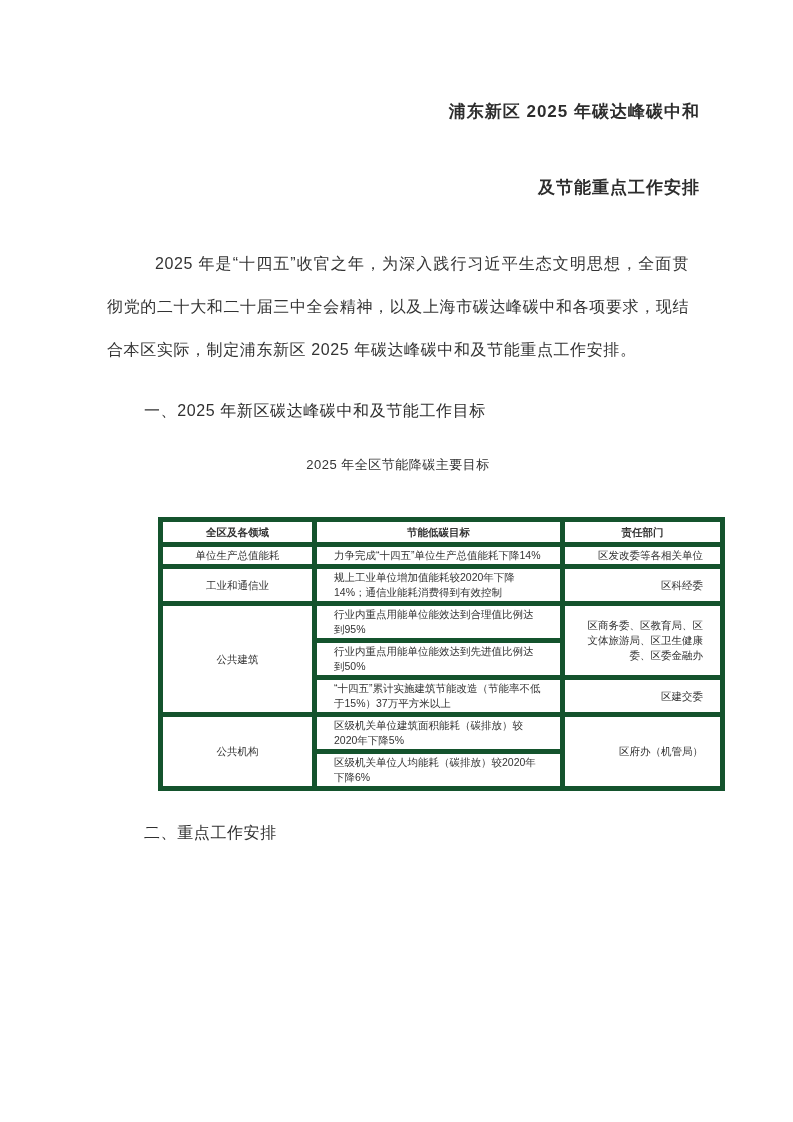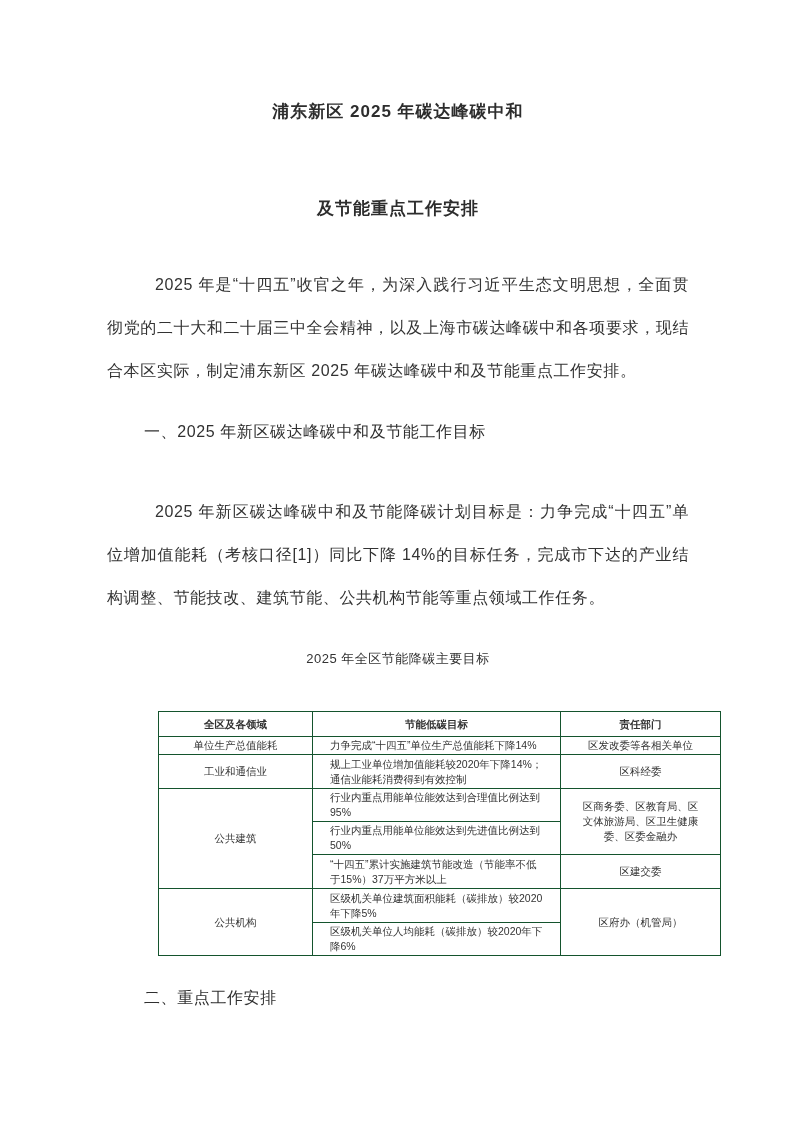--- a/index.html
+++ b/index.html
@@ -7,24 +7,24 @@
     position:relative;
     width:793px; height:1122px;
     background:#ffffff;
     box-sizing:border-box;
     padding:98px 93px 0 96px;
     font-family:"Liberation Sans", sans-serif;
     color:#333333;
     overflow:hidden;
   }
   .doc-title {
-    font-size:17px; font-weight:700; text-align:center;
+    font-size:17px; font-weight:700; text-align:right;
     line-height:28px; color:#2d2d2d; letter-spacing:1px;
   }
-  .doc-title-2 { margin-top:69px; }
+  .doc-title-2 { margin-top:48px; }
   .body-para {
     margin:11px; font-size:16px; line-height:43px;
     text-align:justify; text-indent:48px;
     letter-spacing:0.6px; color:#333333;
   }
   .para-1 { margin-top:40px; }
   .para-2 { margin-top:44px; }
   .sec-heading {
     margin:0; font-size:16px; line-height:28px;
     text-indent:48px; letter-spacing:0.6px; color:#303030;
@@ -35,49 +35,48 @@
   .table-caption {
     margin-top:26px; font-size:13px; line-height:28px;
     text-align:center; color:#333333; letter-spacing:0.5px;
   }
   table.goals {
     border-collapse:collapse; table-layout:fixed;
     width:562px; margin:38px 0 0 62px;
     font-size:10.5px; color:#333333;
   }
   table.goals td {
-    border:1px solid #14532d;
+    border:5px solid #14532d;
     padding:1px 17px;
     line-height:15px;
     vertical-align:middle;
     overflow:hidden;
     box-sizing:border-box;
   }
   td.col-area  { text-align:center; }
   td.col-target{ text-align:left; }
-  td.col-dept  { text-align:center; }
+  td.col-dept  { text-align:right; }
   tr.thead td  { font-weight:700; text-align:center; height:25px; }
   tr.row-s { height:18px; }
   tr.row-m { height:30px; }
   tr.row-l { height:34px; }
 </style>
 </head>
 <body>
 
 <div class="page">
 
   <div class="doc-title doc-title-1">浦东新区 2025 年碳达峰碳中和</div>
 
   <div class="doc-title doc-title-2">及节能重点工作安排</div>
 
   <p class="body-para para-1">2025 年是“十四五”收官之年，为深入践行习近平生态文明思想，全面贯彻党的二十大和二十届三中全会精神，以及上海市碳达峰碳中和各项要求，现结合本区实际，制定浦东新区 2025 年碳达峰碳中和及节能重点工作安排。</p>
 
   <div class="sec-heading heading-1">一、2025 年新区碳达峰碳中和及节能工作目标</div>
 
-  <p class="body-para para-2">2025 年新区碳达峰碳中和及节能降碳计划目标是：力争完成“十四五”单位增加值能耗（考核口径[1]）同比下降 14%的目标任务，完成市下达的产业结构调整、节能技改、建筑节能、公共机构节能等重点领域工作任务。</p>
 
   <div class="table-caption">2025 年全区节能降碳主要目标</div>
 
   <table class="goals">
     <colgroup>
       <col style="width:154px">
       <col style="width:248px">
       <col style="width:160px">
     </colgroup>
     <tbody>

